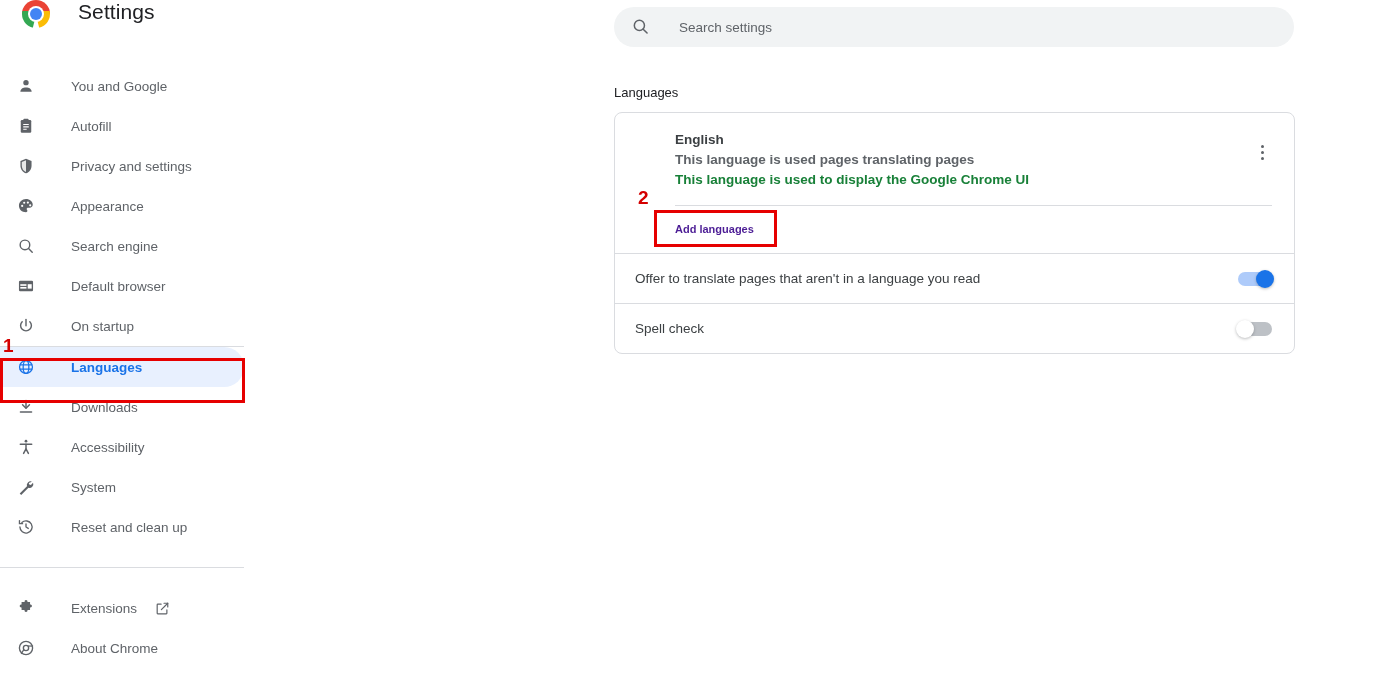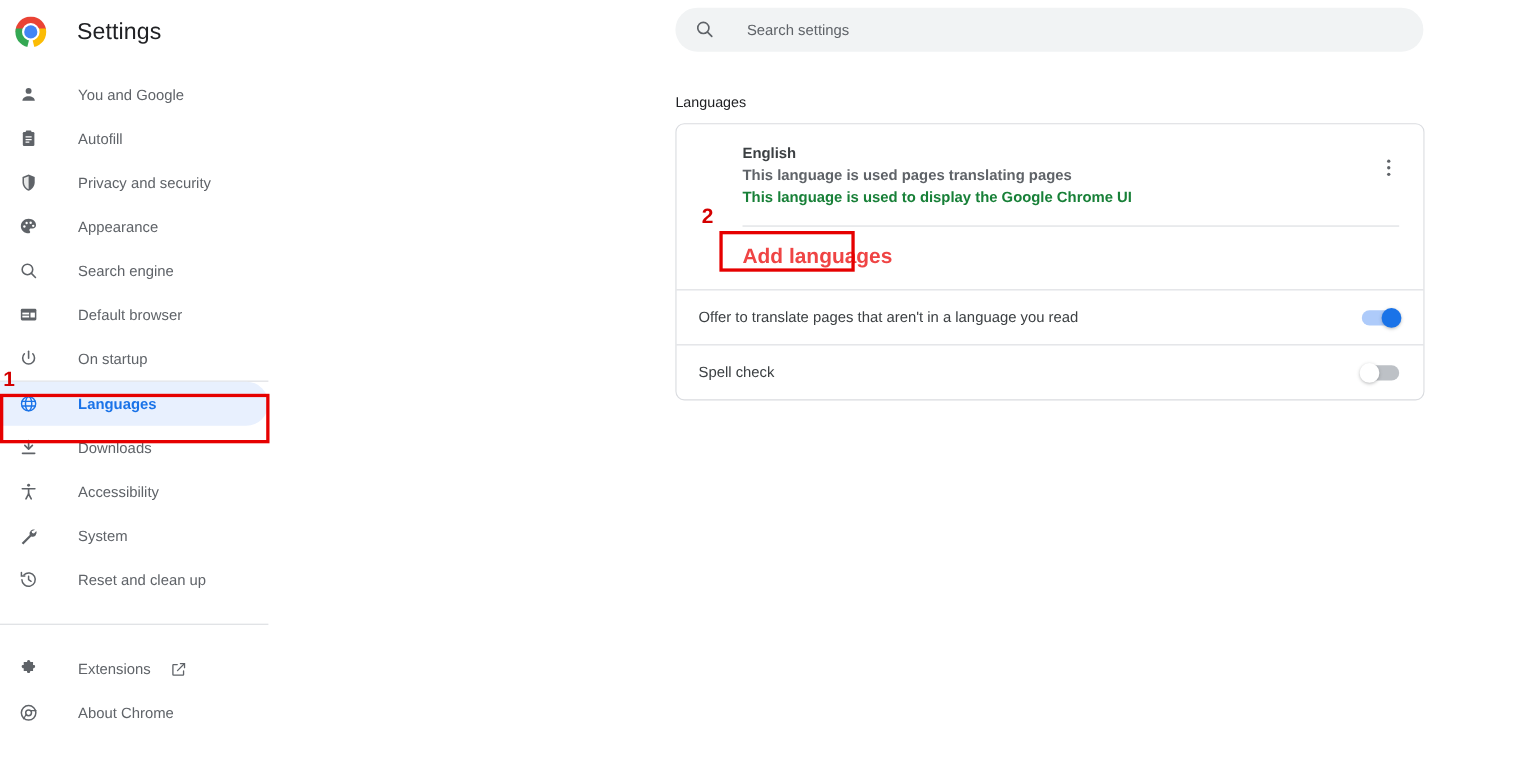--- a/index.html
+++ b/index.html
@@ -14,23 +14,23 @@
 
   
   .sidebar {
     position: absolute;
     left: 0; top: 0;
     width: 260px;
     height: 700px;
   }
   .brand {
     display: flex;
-    align-items: center;
+    align-items: flex-start;
     height: 58px;
-    padding-left: 14px;
+    padding-left: 22px;
   }
   .chrome-logo {
     width: 28px; height: 28px;
     position: relative;
     border-radius: 50%;
     overflow: hidden;
     flex: none;
   }
   .chrome-logo .q-red {
     position: absolute; left: 0; top: 0; width: 28px; height: 14px;
@@ -177,22 +177,22 @@
     flex: none;
   }
   .kebab i { width: 3px; height: 3px; border-radius: 50%; background: #5f6368; display: block; }
 
   .inner-sep {
     height: 1px;
     background: #dadce0;
     margin: 15px 22px 0 60px;
   }
   .add-lang {
-    font-size: 19px;
-    color: #ef4444;
+    font-size: 11px;
+    color: #4c1d95;
     padding: 17px 0 18px 60px;
     display: inline-block;
     cursor: pointer;
   }
   .card-sep { height: 1px; background: #dadce0; }
   .toggle-row {
     display: flex;
     align-items: center;
     height: 49px;
     padding: 0 22px 0 20px;
@@ -279,21 +279,21 @@
       </div>
 
       <div class="nav-item">
         <span class="ico">
           <svg width="18" height="18" viewBox="0 0 24 24" fill="currentColor">
             <path d="M12 2.2 4.6 5.3v6.2c0 4.7 3.2 8.9 7.4 10.3 4.2-1.4 7.4-5.6 7.4-10.3V5.3z"></path>
             <path d="M12 2.2v19.6c4.2-1.4 7.4-5.6 7.4-10.3V5.3z" fill="#ffffff" opacity=".0"></path>
             <path d="M12 4.2 6.4 6.5v5c0 3.8 2.4 7.2 5.6 8.5z" fill="#ffffff" opacity=".85"></path>
           </svg>
         </span>
-        <span class="lbl">Privacy and security</span>
+        <span class="lbl">Privacy and settings</span>
       </div>
 
       <div class="nav-item">
         <span class="ico">
           <svg width="18" height="18" viewBox="0 0 24 24" fill="currentColor">
             <path d="M12 2.6C6.7 2.6 2.6 6.5 2.6 11.6c0 5 4.1 8.6 9.4 8.6 1.1 0 1.9-.8 1.9-1.8 0-.5-.2-.9-.5-1.2-.3-.3-.5-.7-.5-1.1 0-1 .8-1.8 1.9-1.8h2.1c2.3 0 4.1-1.8 4.1-4 0-4.3-4-7.7-9-7.7z"></path>
             <circle cx="6.9" cy="11.9" r="1.45" fill="#ffffff"></circle>
             <circle cx="9.6" cy="7.7" r="1.45" fill="#ffffff"></circle>
             <circle cx="14.5" cy="7.4" r="1.45" fill="#ffffff"></circle>
             <circle cx="17.6" cy="11.1" r="1.45" fill="#ffffff"></circle>

